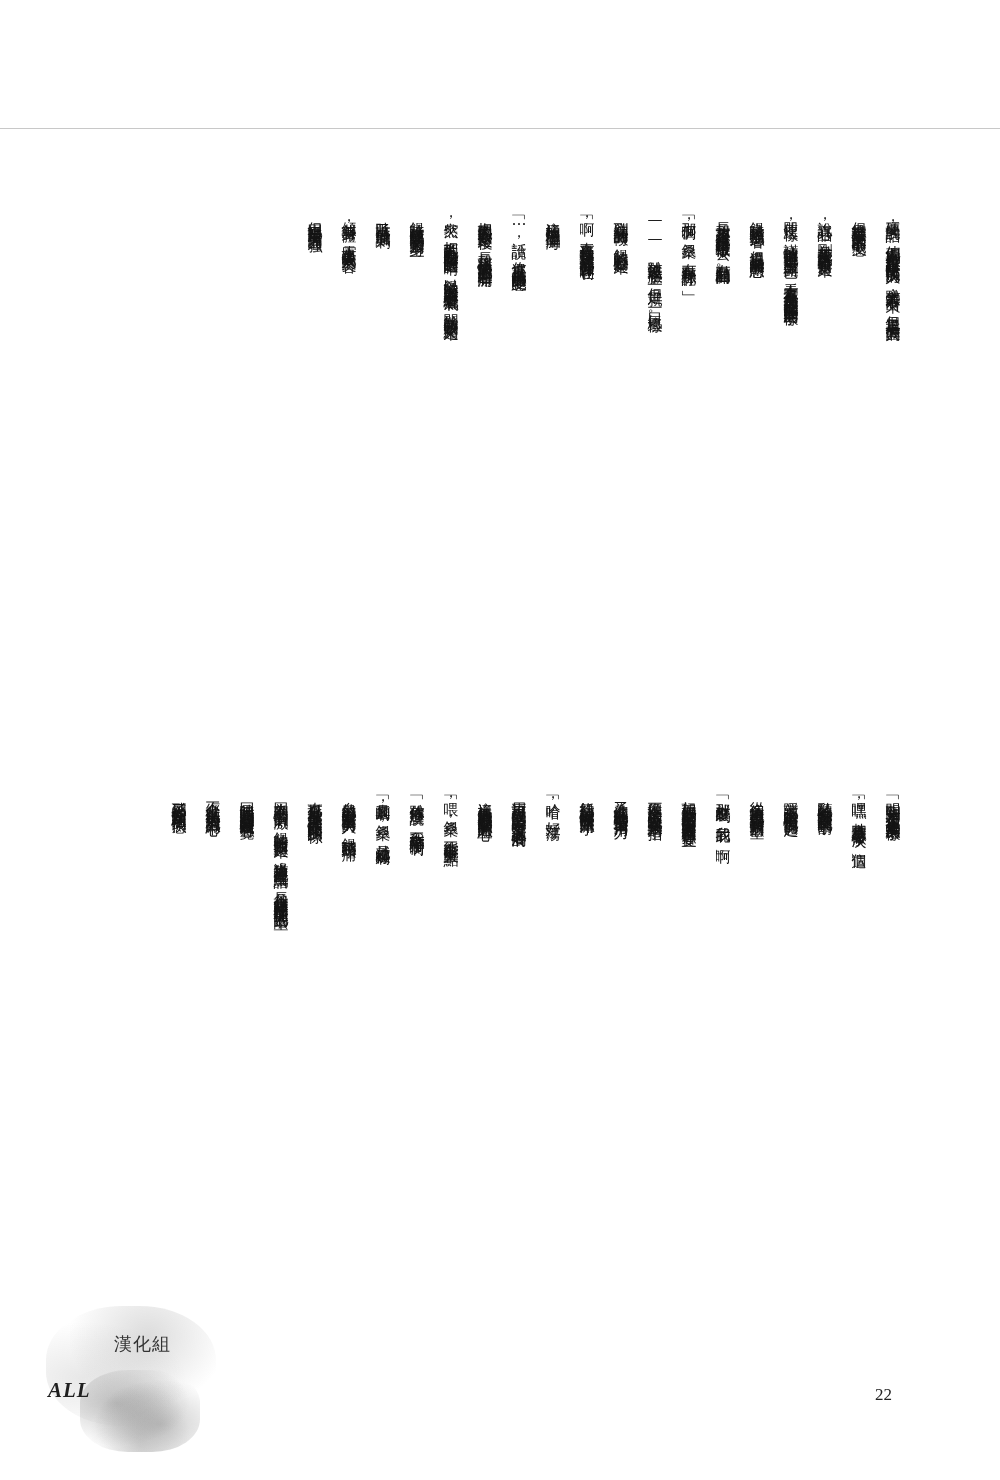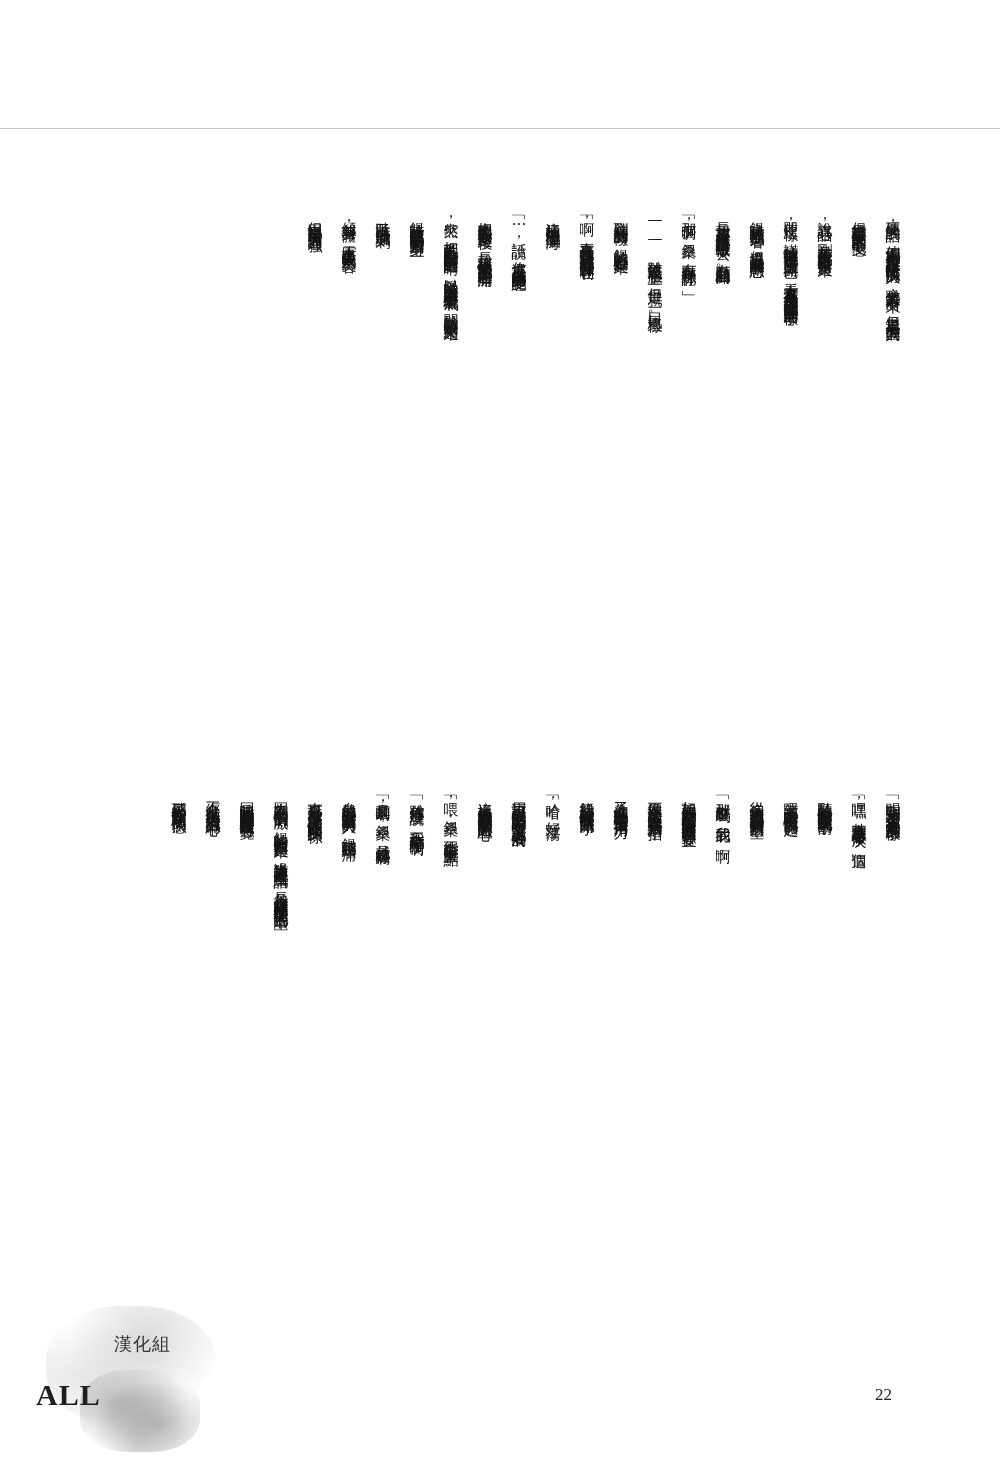--- a/index.html
+++ b/index.html
@@ -94,27 +94,28 @@
     left: 78px;
     top: 4px;
     font-size: 18px;
     font-family: "DejaVu Serif", "Liberation Serif", serif;
     color: #333;
     letter-spacing: 1px;
     margin-top: 32px;
   }
   .logo-all {
     position: absolute;
-    left: 0px;
+    left: 12px;
     top: 82px;
-    font-size: 30px;
+    font-size: 21px;
     font-family: "Liberation Serif", serif;
     font-weight: bold;
     color: #1f1f1f;
     letter-spacing: 1px;
+    font-style: italic;
   }
   .logo-smear {
     position: absolute;
     left: 44px;
     top: 74px;
     width: 120px;
     height: 82px;
     background:
       radial-gradient(ellipse at 30% 40%, rgba(70,70,70,0.30) 0%, rgba(70,70,70,0.0) 62%),
       radial-gradient(ellipse at 68% 66%, rgba(50,50,50,0.26) 0%, rgba(50,50,50,0.0) 58%),

